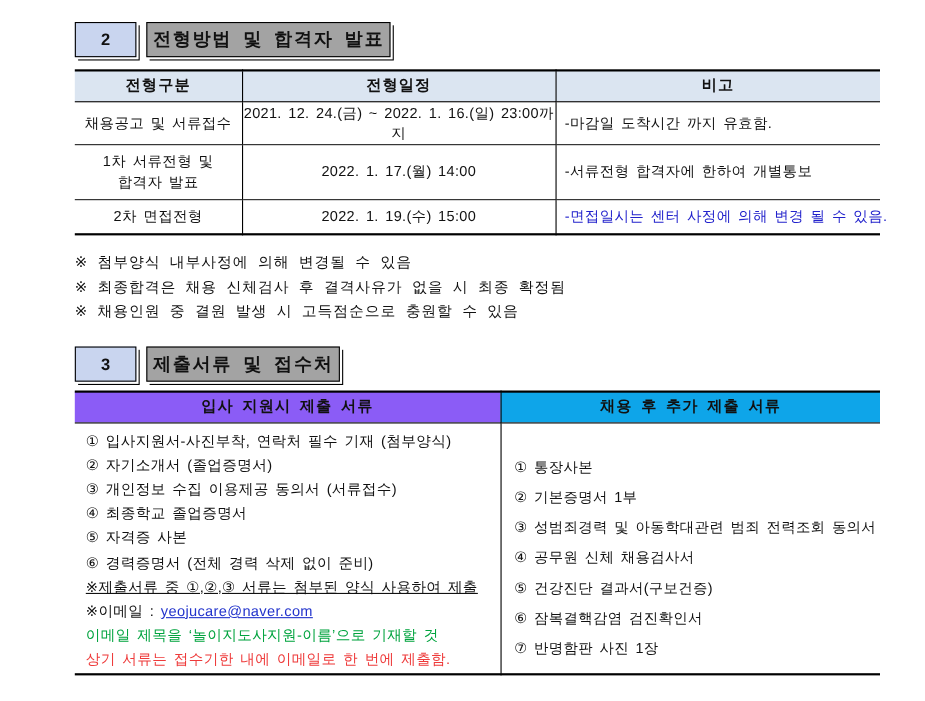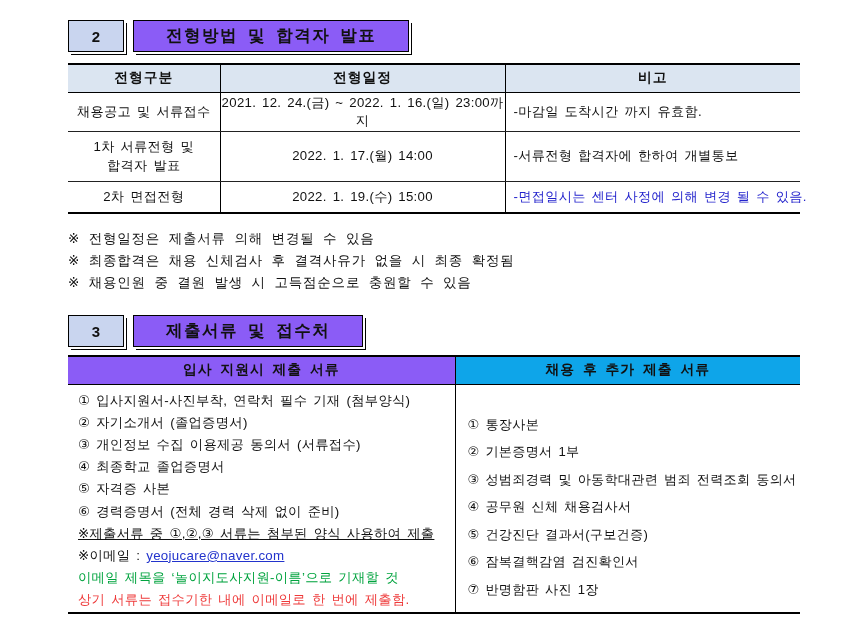--- a/index.html
+++ b/index.html
@@ -10,21 +10,21 @@
     padding:20px 41px 0 68px; overflow:hidden;
   }
   
   .section-header { display:flex; align-items:stretch; gap:9px; height:32px; }
   .num-badge {
     width:56px; display:flex; align-items:center; justify-content:center;
     font-weight:bold; font-size:15px; border:1.6px solid #000;
     box-shadow:2px 2px 0 0 #ffffff, 3px 3px 0 0 #000000;
   }
   .title-box {
-    display:flex; align-items:center; padding:0 32px; background:#8b5cf6;
+    display:flex; align-items:center; padding:0 5px; background:#a3a3a3;
     border:1.6px solid #000; box-shadow:2px 2px 0 0 #ffffff, 3px 3px 0 0 #000000;
     font-weight:bold; font-size:16.5px; letter-spacing:1.5px; word-spacing:4px;text-align:center;
   }
   
   table { border-collapse:collapse; width:732px; table-layout:fixed; }
   .schedule-table { margin-top:11px; border-top:2.5px solid #000; border-bottom:2px solid #000; }
   .schedule-table th, .docs-table th {
     font-weight:bold; font-size:13.8px; height:28px;
     border-bottom:1.2px solid #000; letter-spacing:1px; word-spacing:3px;
   }
@@ -86,21 +86,21 @@
       </tr>
       <tr class="r32">
         <td class="center">2차 면접전형</td>
         <td class="center">2022. 1. 19.(수) 15:00</td>
         <td class="note" style="color: rgb(34, 34, 204);">-면접일시는 센터 사정에 의해 변경 될 수 있음.</td>
       </tr>
     </tbody>
   </table>
 
   <div class="notes">
-    <div>※ 전형일정은 제출서류 의해 변경될 수 있음</div>
+    <div>※ 첨부양식 내부사정에 의해 변경될 수 있음</div>
     <div>※ 최종합격은 채용 신체검사 후 결격사유가 없을 시 최종 확정됨</div>
     <div>※ 채용인원 중 결원 발생 시 고득점순으로 충원할 수 있음</div>
   </div>
 
   <div class="section-header sec3">
     <div class="num-badge" style="background-color: rgb(201, 213, 239);">3</div>
     <div class="title-box">제출서류 및 접수처</div>
   </div>
 
   <table class="docs-table">

